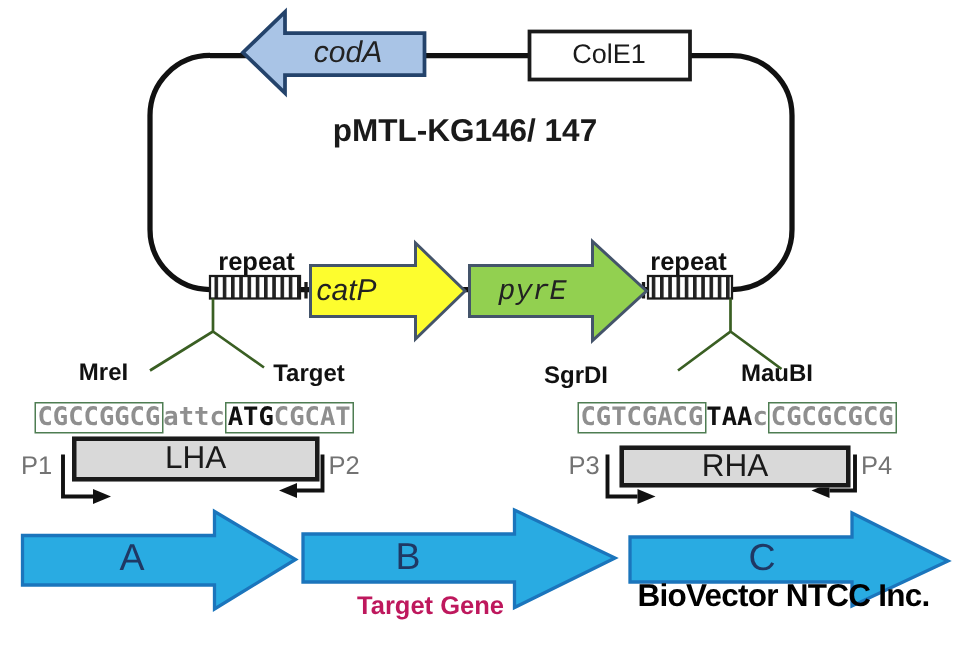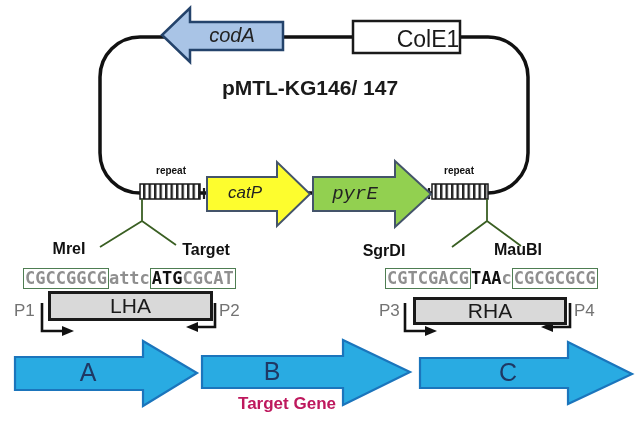--- a/index.html
+++ b/index.html
@@ -21,21 +21,21 @@
   .pyre-arrow{fill:var(--pyre-fill,#92d050);stroke:var(--gene-stroke,#44546a);stroke-width:2;}
   .fork{stroke:var(--fork,#3a5f23);stroke-width:1.8;fill:none;}
   .primer{stroke:#111;stroke-width:2.6;fill:none;}
   .primer-head{fill:#111;stroke:none;}
   .frag-arrow{fill:var(--frag-fill,#29abe2);stroke:var(--frag-stroke,#1b75bc);stroke-width:2.2;}
 
   
   .gene-name{font-style:italic;font-size:20px;color:#222;}
   .title{font-weight:bold;font-size:21px;color:#1a1a1a;}
   .subtitle{font-size:18px;color:#1a1a1a;}
-  .repeat-lbl{font-weight:bold;font-size:10px;color:#111;}
+  .repeat-lbl{font-weight:bold;font-size:17px;color:#111;}
   .site-lbl{font-weight:bold;font-size:16px;color:#111;}
   .p-lbl{font-weight:normal;font-size:17px;color:#737373;}
   .seq-row{position:absolute;display:flex;align-items:center;height:21px;
     font-family:"DejaVu Sans Mono","Liberation Mono",monospace;font-size:17px;line-height:19px;}
   .seq-gray{color:var(--seq-gray,#8f8f8f);font-weight:bold;}
   .seq-codon{color:#111;font-weight:bold;}
   .seqbox{border:1.5px solid var(--seqbox-border,#4e7d52);background:#fff;padding:0 1px;display:inline-block;}
   .arm-box{position:absolute;background:var(--arm-fill,#d9d9d9);border:3px solid #1a1a1a;
     display:flex;align-items:center;justify-content:center;font-size:21px;color:#1a1a1a;box-sizing:border-box;}
   .frag-lbl{font-size:25px;color:var(--frag-text,#1f3864);}
@@ -85,28 +85,28 @@
 
     <path class="primer" d="M570,303 L570,327 L553,327"></path>
     <polygon class="primer-head" points="553,322 541,327 553,332"></polygon>
 
     <polygon class="frag-arrow" points="15,357 143,357 143,341 197,373 143,406 143,390 15,390"></polygon>
     <polygon class="frag-arrow" points="202,356 343,356 343,340 410,372 343,405 343,388 202,388"></polygon>
     <polygon class="frag-arrow" points="420,358 568,358 568,342 632,374 568,404 568,388 420,388"></polygon>
   </svg>
 
   <div class="lbl gene-name ctr" style="left:232px;top:24px;">codA</div>
-  <div class="lbl ctr" style="left:428px;top:26px;font-size:23px;">ColE1</div>
+  <div class="lbl ctr" style="left:406px;top:26px;font-size:18px;">ColE1</div>
 
   <div class="lbl title ctr" style="left:310px;top:76px;">pMTL-KG146/ 147</div>
 
   <div class="lbl repeat-lbl ctr" style="left:171px;top:165px;">repeat</div>
   <div class="lbl repeat-lbl ctr" style="left:459px;top:165px;">repeat</div>
 
-  <div class="lbl gene-name ctr" style="left:245px;top:183px;font-size:17px;">catP</div>
+  <div class="lbl gene-name ctr" style="left:231px;top:183px;font-size:20px;">catP</div>
   <div class="lbl gene-name ctr" style="left:355px;top:183px;font-size:19px;font-family:Liberation Mono, monospace;">pyrE</div>
 
   <div class="lbl site-lbl ctr" style="left:69px;top:240px;">MreI</div>
   <div class="lbl site-lbl ctr" style="left:206px;top:241px;">Target</div>
   <div class="lbl site-lbl ctr" style="left:384px;top:242px;">SgrDI</div>
   <div class="lbl site-lbl ctr" style="left:518px;top:241px;">MauBI</div>
 
   <div class="seq-row" style="left:23px;top:268px;">
     <span class="seqbox seq-gray">CGCCGGCG</span>
       <span class="seq-gray">attc</span>
@@ -126,14 +126,15 @@
   <div class="lbl p-lbl" style="left:14px;top:301px;">P1</div>
   <div class="lbl p-lbl" style="left:219px;top:301px;">P2</div>
   <div class="lbl p-lbl" style="left:379px;top:301px;">P3</div>
   <div class="lbl p-lbl" style="left:574px;top:301px;">P4</div>
 
   <div class="lbl frag-lbl ctr" style="left:88px;top:358px;">A</div>
   <div class="lbl frag-lbl ctr" style="left:272px;top:357px;">B</div>
   <div class="lbl frag-lbl ctr" style="left:508px;top:358px;">C</div>
 
   <div class="lbl caption ctr" style="left:287px;top:394px;">Target Gene</div>
+  <div class="lbl watermark" style="left:425px;top:386px;z-index:5;">BioVector NTCC Inc.</div>
 
 </div>
 
 </body></html>

